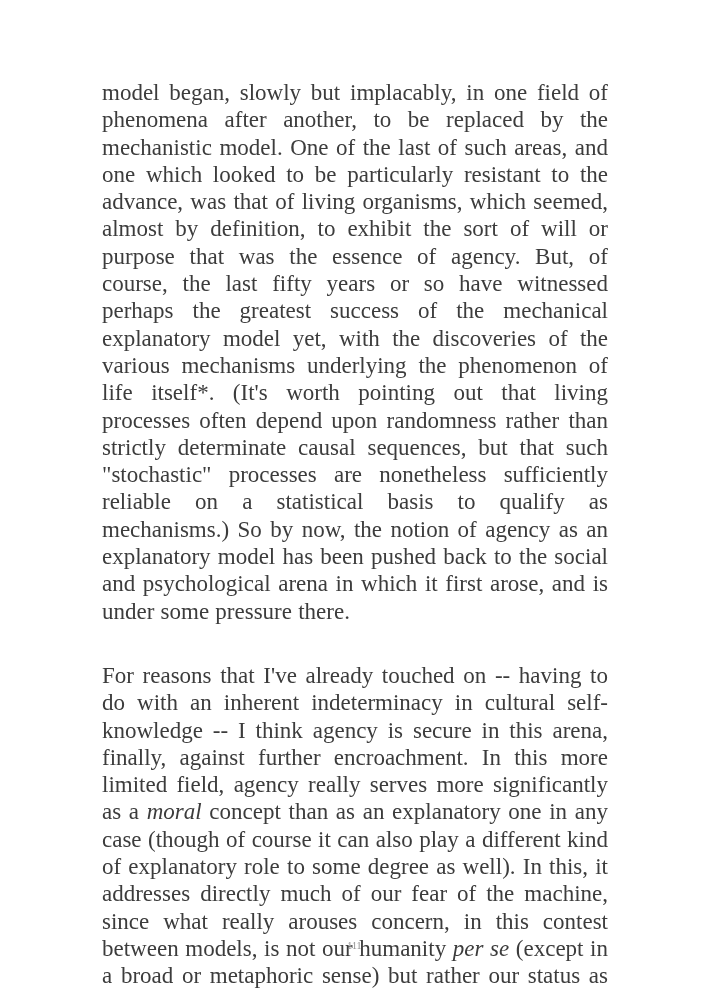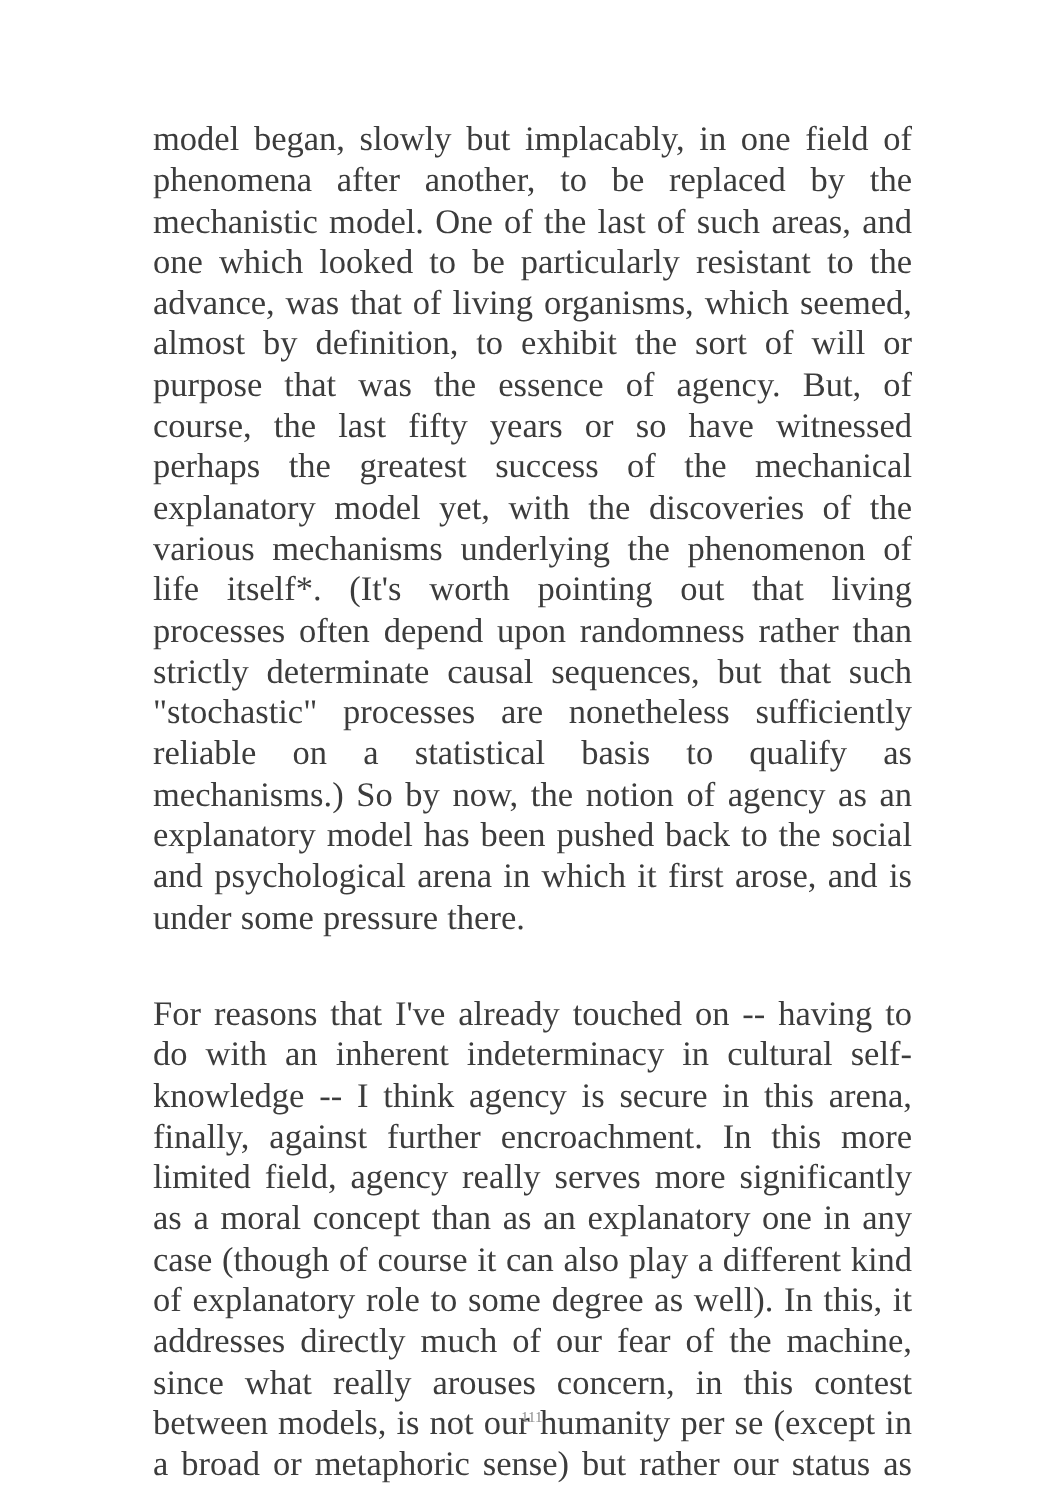--- a/index.html
+++ b/index.html
@@ -34,20 +34,21 @@
     -webkit-hyphens: none;
     word-spacing: 0.02em;
   }
   .para {
     margin: 0;
   }
   .para + .para {
     margin-top: 37px;
   }
   .italic {
+    font-style: italic;
   }
   .page-number {
     position: absolute;
     top: 940px;
     left: 0;
     width: 100%;
     text-align: center;
     font-size: 10px;
     color: var(--page-number-color);
     font-family: "Liberation Serif", "DejaVu Serif", serif;

